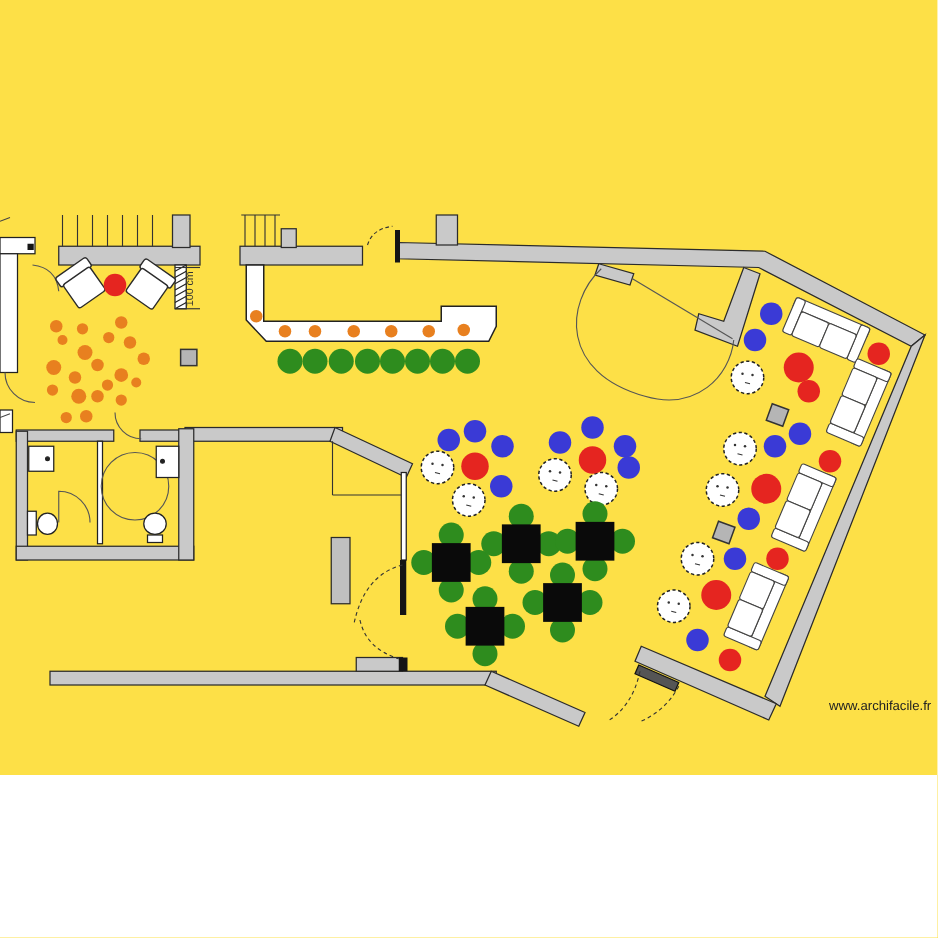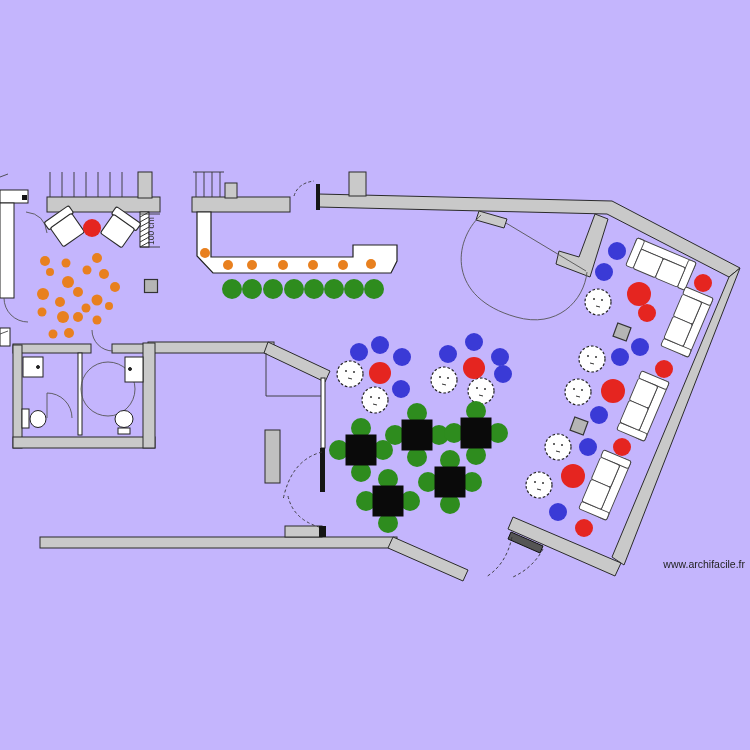--- a/index.html
+++ b/index.html
@@ -1,16 +1,16 @@
 <!DOCTYPE html>
 <html><head>
 <meta charset="utf-8">
 <style>
   html,body{margin:0;padding:0;background:#fff;}
-  .stage{position:relative;width:750px;height:750px;background:#c4b5fd;overflow:hidden;
+  .stage{position:relative;width:750px;height:620px;background:#fde047;overflow:hidden;
          font-family:"Liberation Sans",sans-serif;}
   svg{position:absolute;left:0;top:0;}
   .dimlabel{font-size:8.5px;fill:#333;font-family:"Liberation Sans",sans-serif;}
   .watermark{font-size:10.5px;fill:#222;font-family:"Liberation Sans",sans-serif;}
 </style>
 </head>
 <body>
 
 <div class="stage">
 <svg id="plan" width="750" height="750" viewBox="0 0 750 750">

